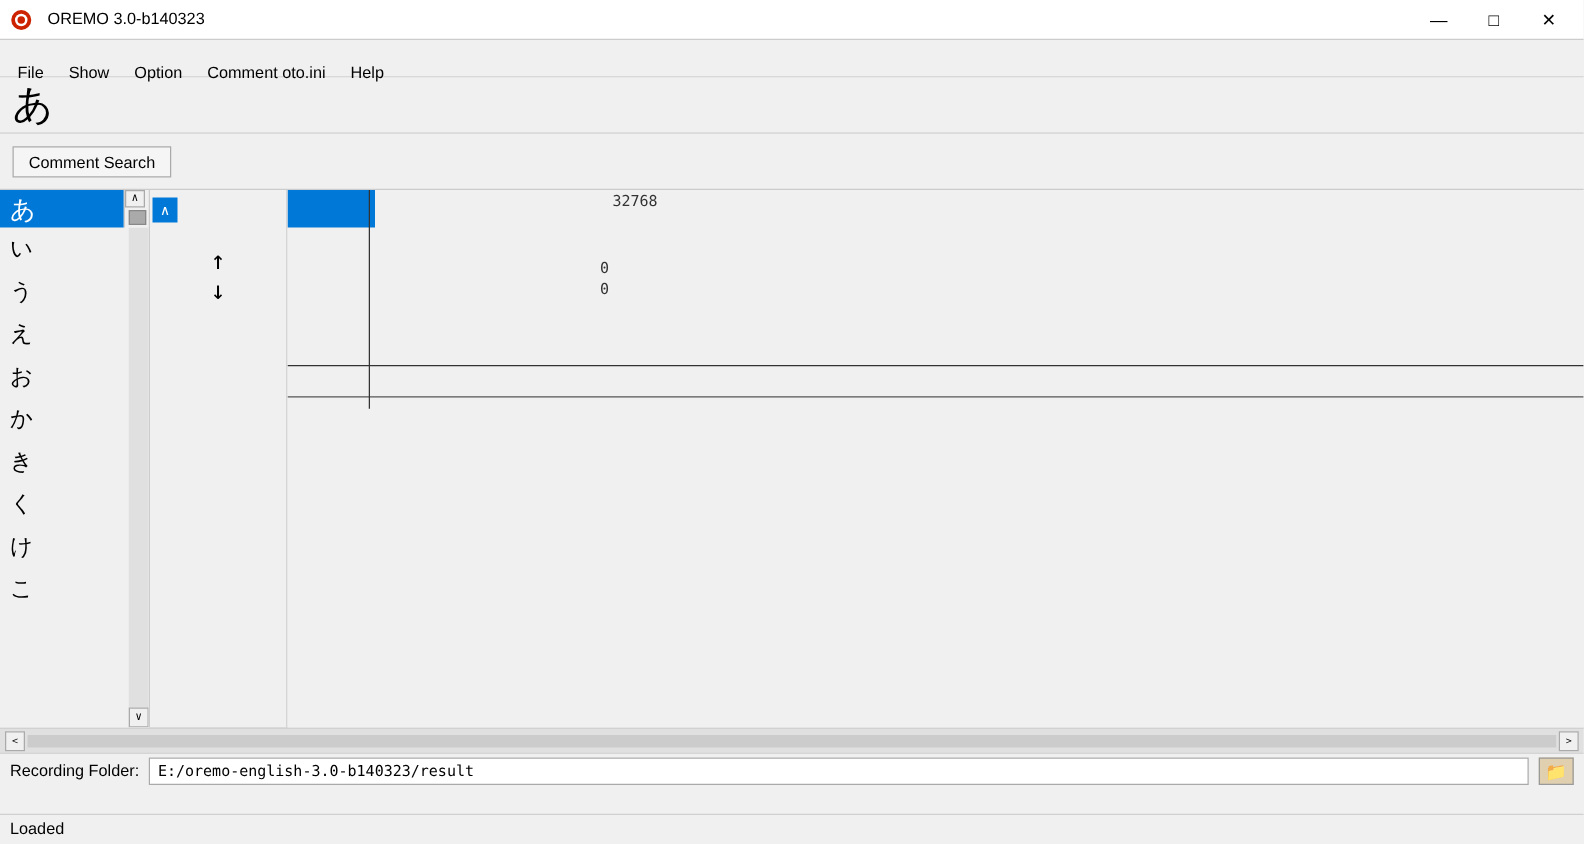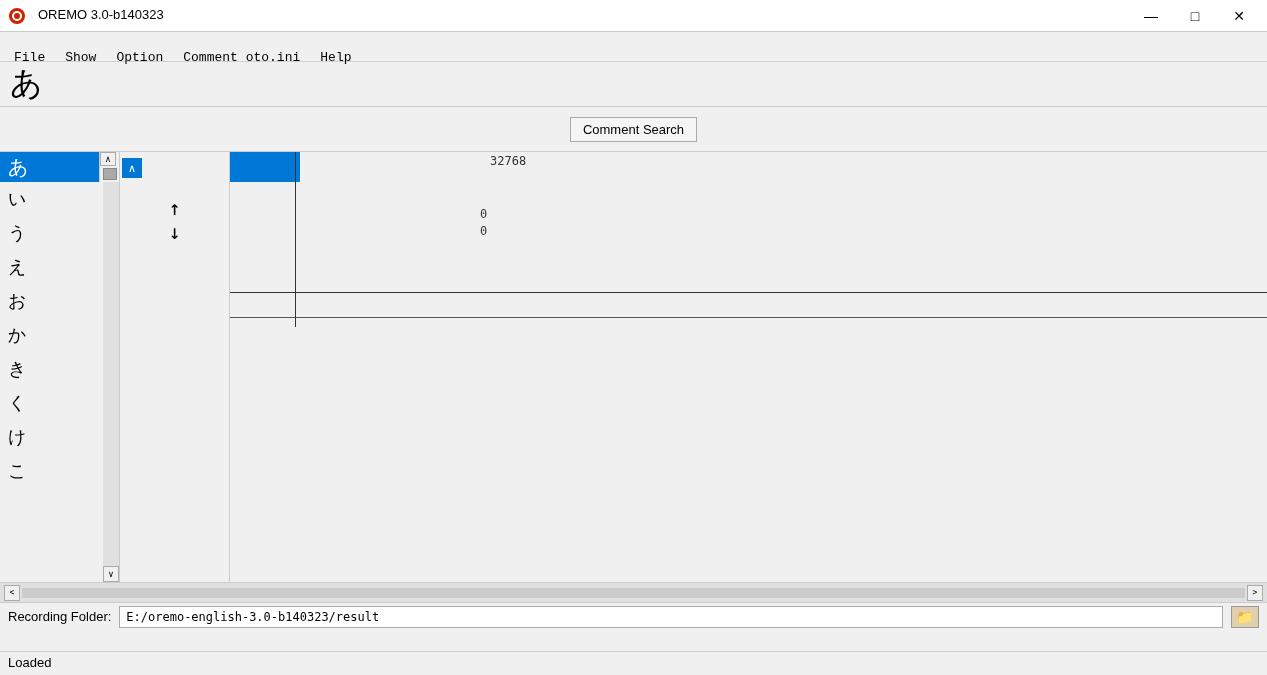--- a/index.html
+++ b/index.html
@@ -58,42 +58,42 @@
       background: #f0f0f0;
       display: flex;
       align-items: center;
       padding: 0 4px;
       border-bottom: 1px solid #d0d0d0;
     }
     .menu-item {
       padding: 4px 10px;
       font-size: 13px;
       cursor: pointer;
-      font-family: Liberation Mono, monospace;
+      font-family: Liberation Sans, sans-serif;
       margin-top: 22px;
     }
 
     
     #kana-display {
       height: 45px;
       background: #f0f0f0;
       display: flex;
       align-items: center;
       padding: 0 10px;
       border-bottom: 1px solid #ccc;
       font-size: 32px;
     }
 
     
     #toolbar {
       height: 45px;
       background: #f0f0f0;
       display: flex;
       align-items: center;
-      justify-content: center;
+      justify-content: flex-start;
       padding: 0 10px;
       border-bottom: 1px solid #ccc;
     }
     #comment-search-btn {
       padding: 4px 12px;
       font-size: 13px;
       background: #f5f5f5;
       border: 1px solid #aaa;
       cursor: pointer;
       font-family: 'Segoe UI', sans-serif;

